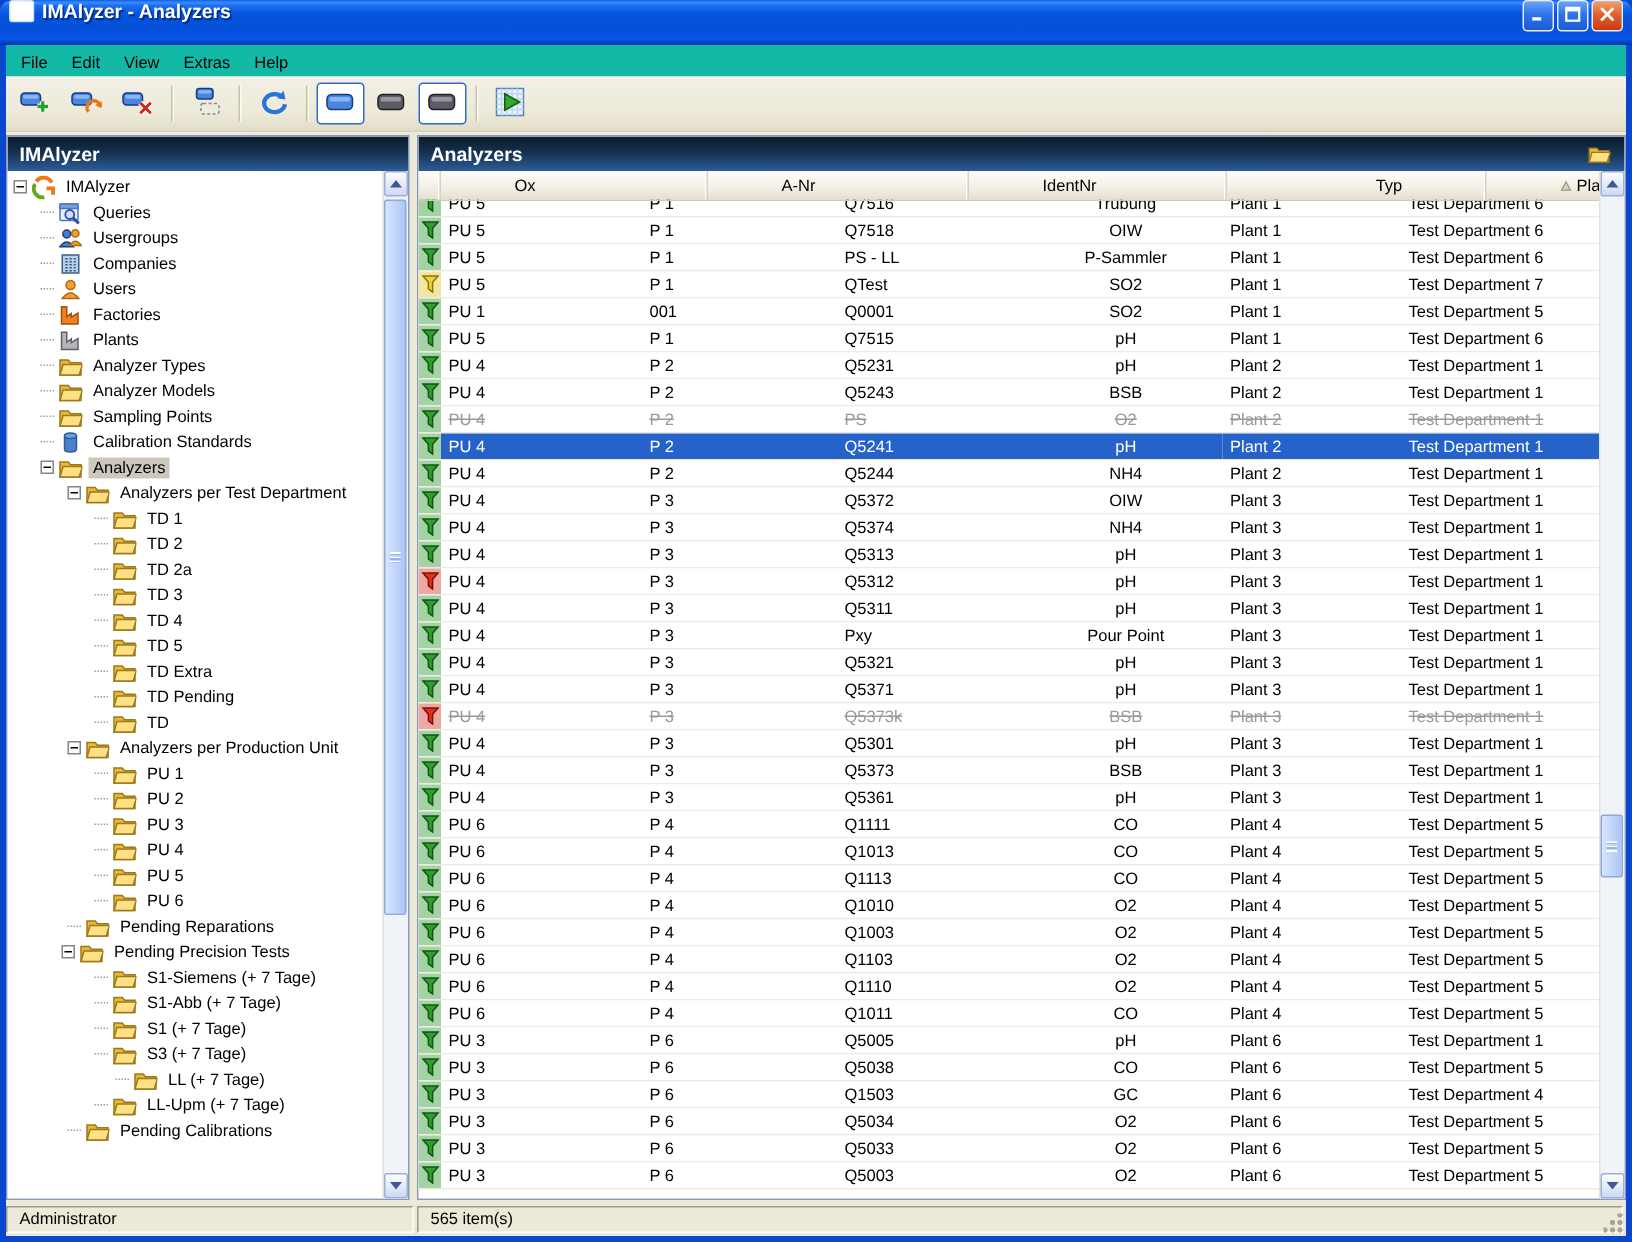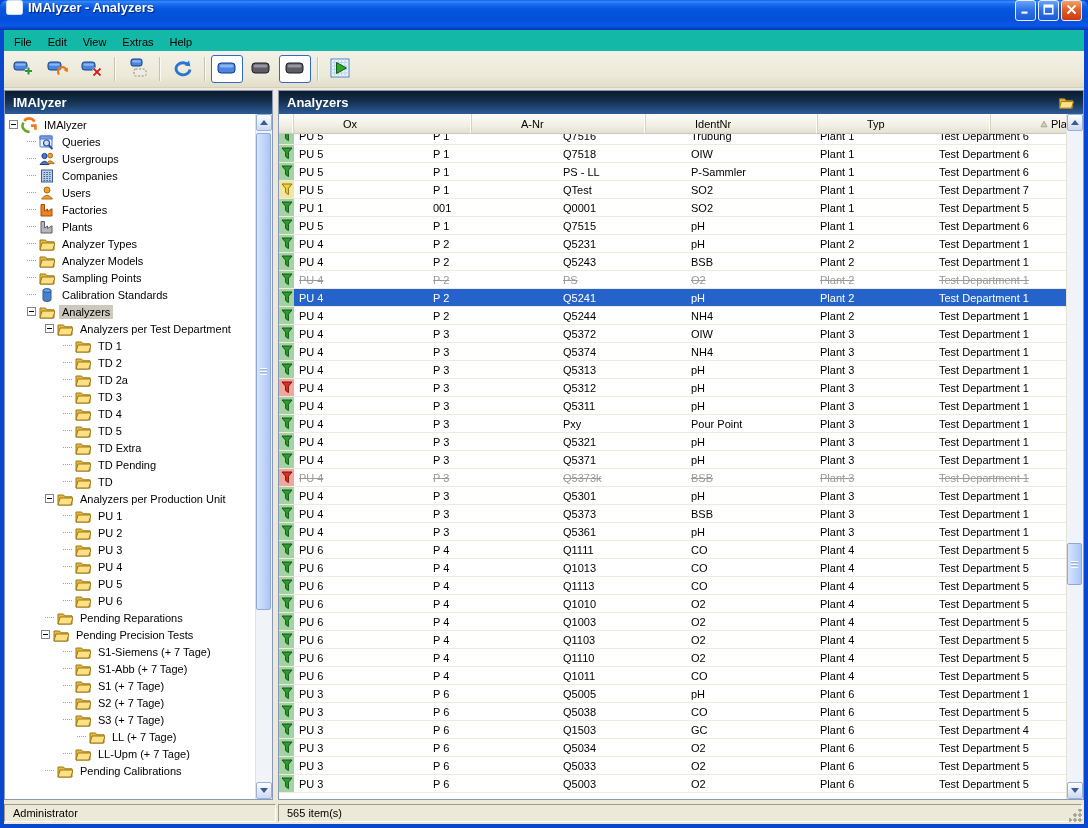--- a/index.html
+++ b/index.html
@@ -85,21 +85,21 @@
     border-bottom:1px solid #cfc9bb; font-size:11px; position:relative; z-index:2;gap:44px; }
   .th { display:flex; align-items:center; padding:0 5px; border-right:1px solid #d8d2c2; box-shadow:inset -1px 0 0 #fff; overflow:hidden; white-space:nowrap; }
   .sort-ic { margin-right:3px; display:inline-flex; }
   .tbody { flex:1; overflow:hidden; margin-top:-7px; position:relative; z-index:1; }
   .row { display:flex; height:18px; align-items:stretch; border-bottom:1px solid #eeeadd; background:#fff; font-size:11px; }
   .cell { display:flex; align-items:center; padding:0 5px; white-space:nowrap; overflow:hidden; color:#000; }
   .col-status { width:15px; flex:0 0 15px; padding:0; justify-content:center; }
   .col-ox    { width:134px; flex:0 0 134px; }
   .col-anr   { width:130px; flex:0 0 130px; }
   .col-ident { width:128px; flex:0 0 128px; }
-  .col-typ   { width:129px; flex:0 0 129px; }
+  .col-typ   { width:129px; flex:0 0 129px;justify-content:center; }
   .col-plant { width:119px; flex:0 0 119px; }
   .col-td    { flex:1; }
   .st-green  { background:#a3d2a4; }
   .st-yellow { background:#f2e6a2; }
   .st-red    { background:#eda8a2; }
   .col-status svg { width:12px; height:13px; }
   .row.selected .cell:not(.col-status) { background:#2563cb; color:#fff; }
   .row.deleted .cell:not(.col-status)  { color:#9a9a96; text-decoration:line-through; }
 
   
@@ -586,30 +586,20 @@
                 <span class="tree-label">S1 (+ 7 Tage)</span>
               </div>
               <div class="tree-row" style="padding-left: 58px;">
                 <span class="stub"></span>
                 <span class="tree-icon">
                   <svg viewBox="0 0 16 16">
                     <path d="M1 4 h5.5 l1.5 1.8 H15 V14 H1 z" fill="#e8b838" stroke="#9c7818"></path>
                     <path d="M1 14 L3 7 h13 l-2.2 7 z" fill="#ffe084" stroke="#9c7818"></path>
                   </svg>
                 </span>
-                <span class="tree-label">S2 (+ 7 Tage)</span>
-              </div>
-              <div class="tree-row" style="padding-left: 58px;">
-                <span class="stub"></span>
-                <span class="tree-icon">
-                  <svg viewBox="0 0 16 16">
-                    <path d="M1 4 h5.5 l1.5 1.8 H15 V14 H1 z" fill="#e8b838" stroke="#9c7818"></path>
-                    <path d="M1 14 L3 7 h13 l-2.2 7 z" fill="#ffe084" stroke="#9c7818"></path>
-                  </svg>
-                </span>
                 <span class="tree-label">S3 (+ 7 Tage)</span>
               </div>
               <div class="tree-row" style="padding-left: 58px; margin-left: 14px;">
                 <span class="stub"></span>
                 <span class="tree-icon">
                   <svg viewBox="0 0 16 16">
                     <path d="M1 4 h5.5 l1.5 1.8 H15 V14 H1 z" fill="#e8b838" stroke="#9c7818"></path>
                     <path d="M1 14 L3 7 h13 l-2.2 7 z" fill="#ffe084" stroke="#9c7818"></path>
                   </svg>
                 </span>

